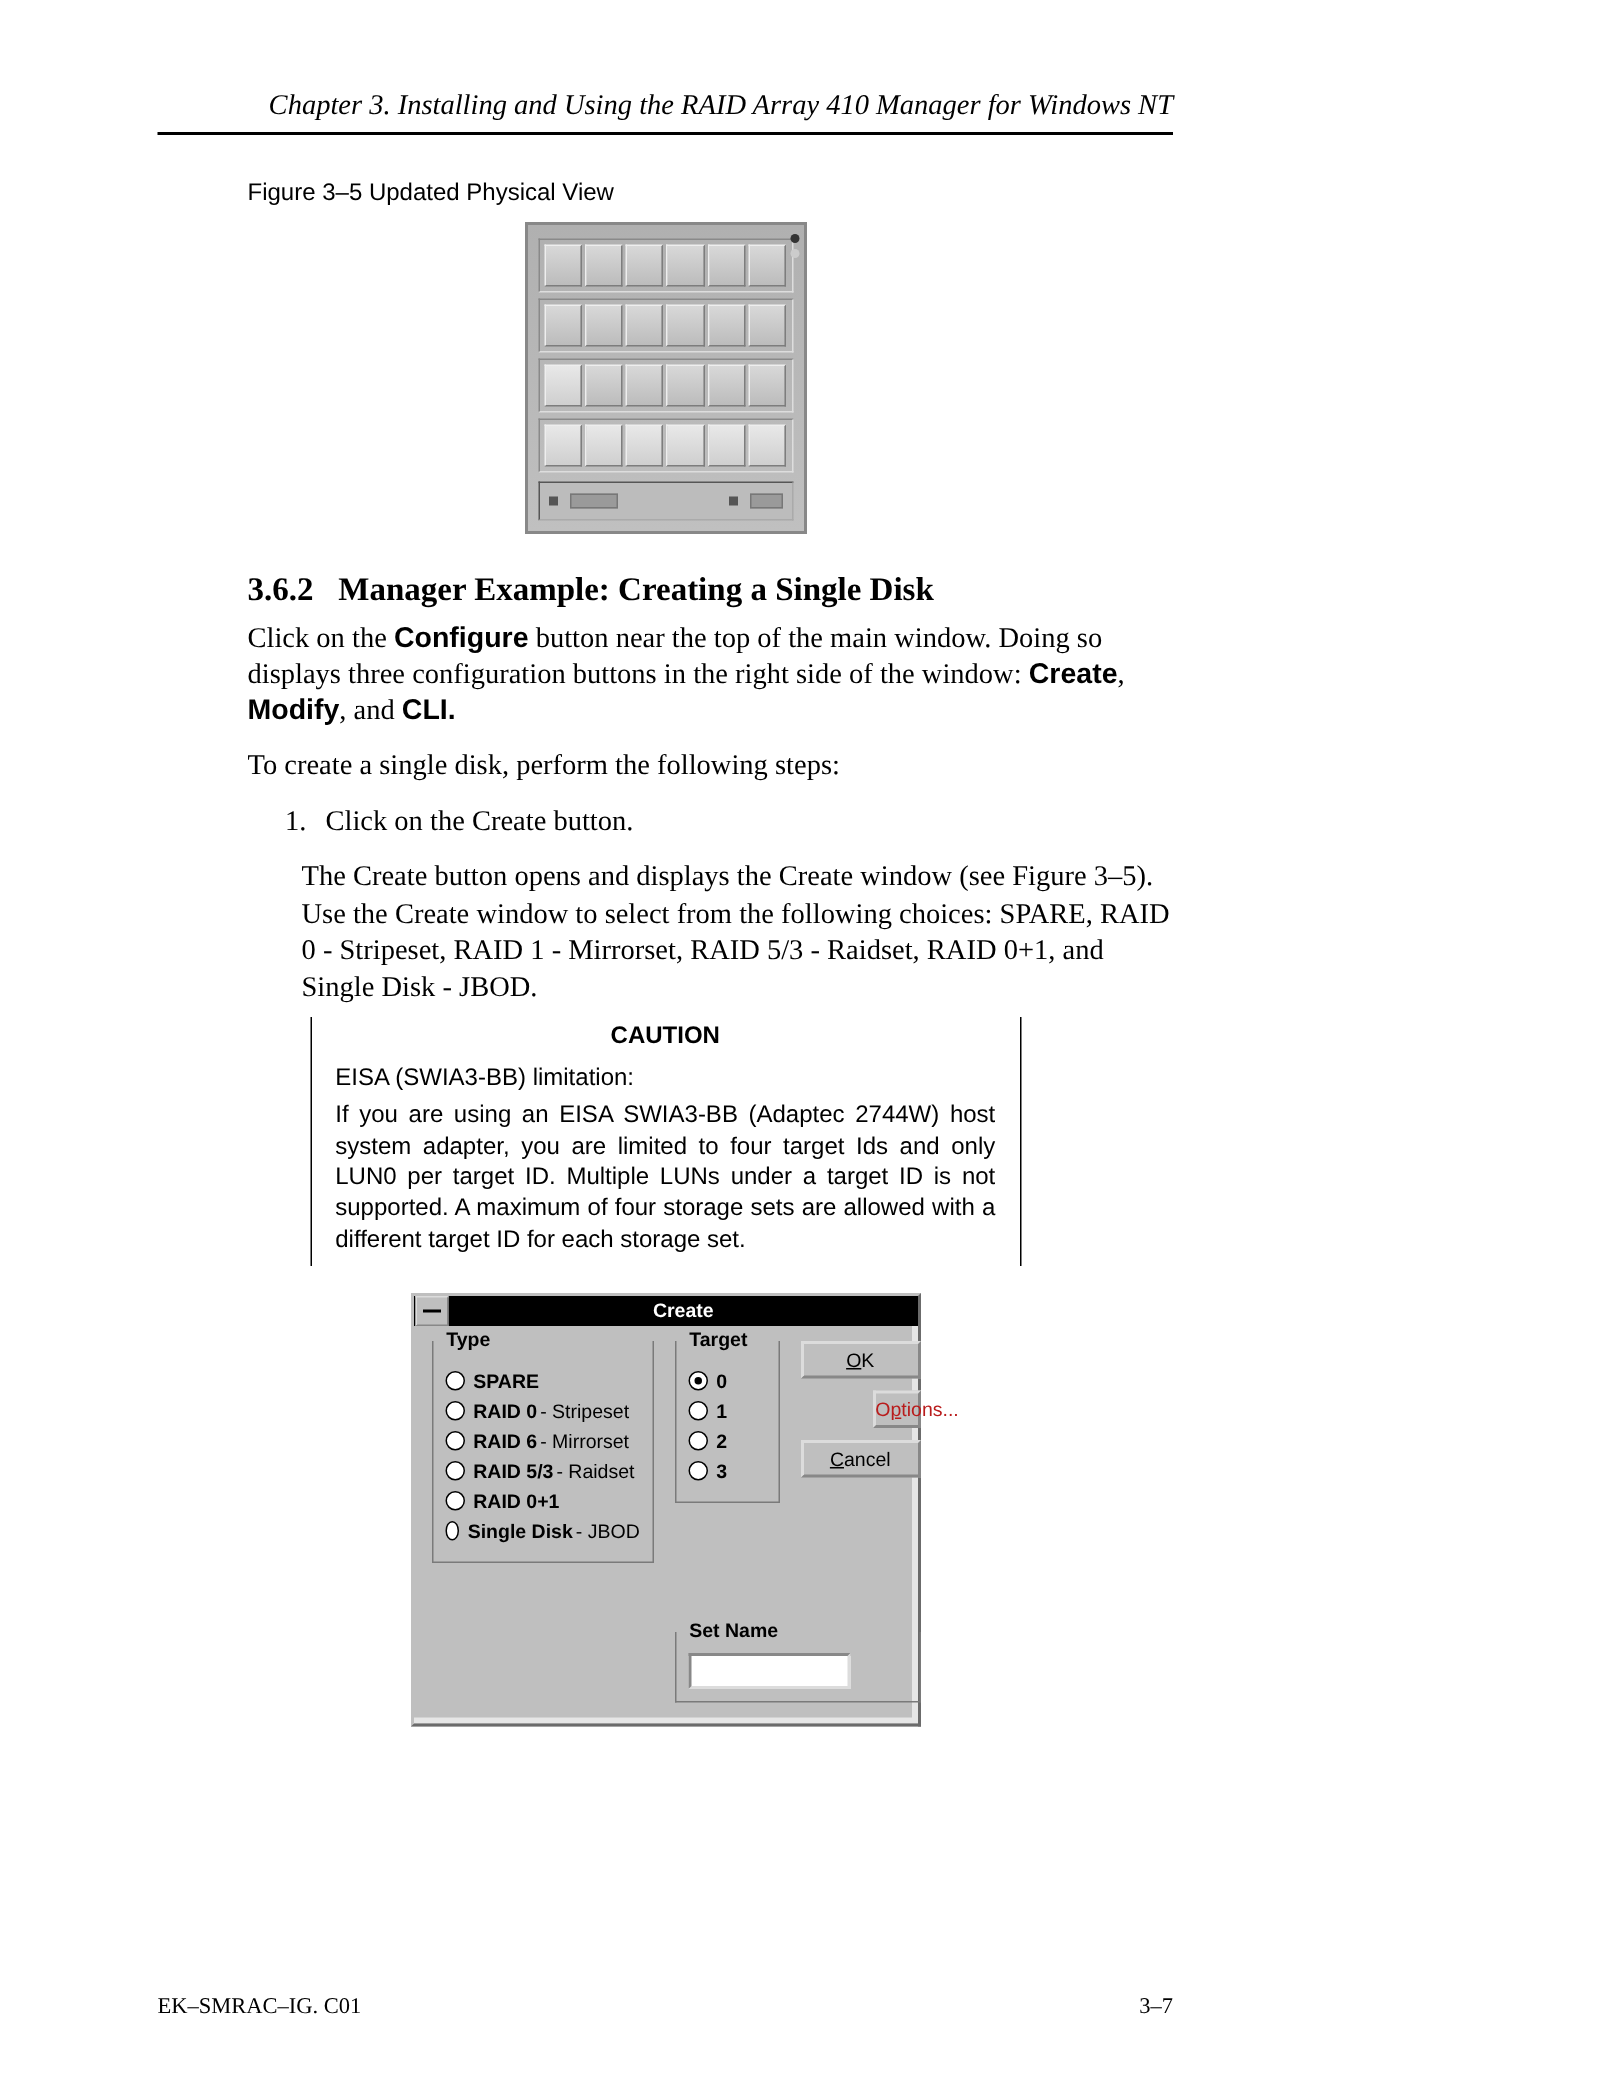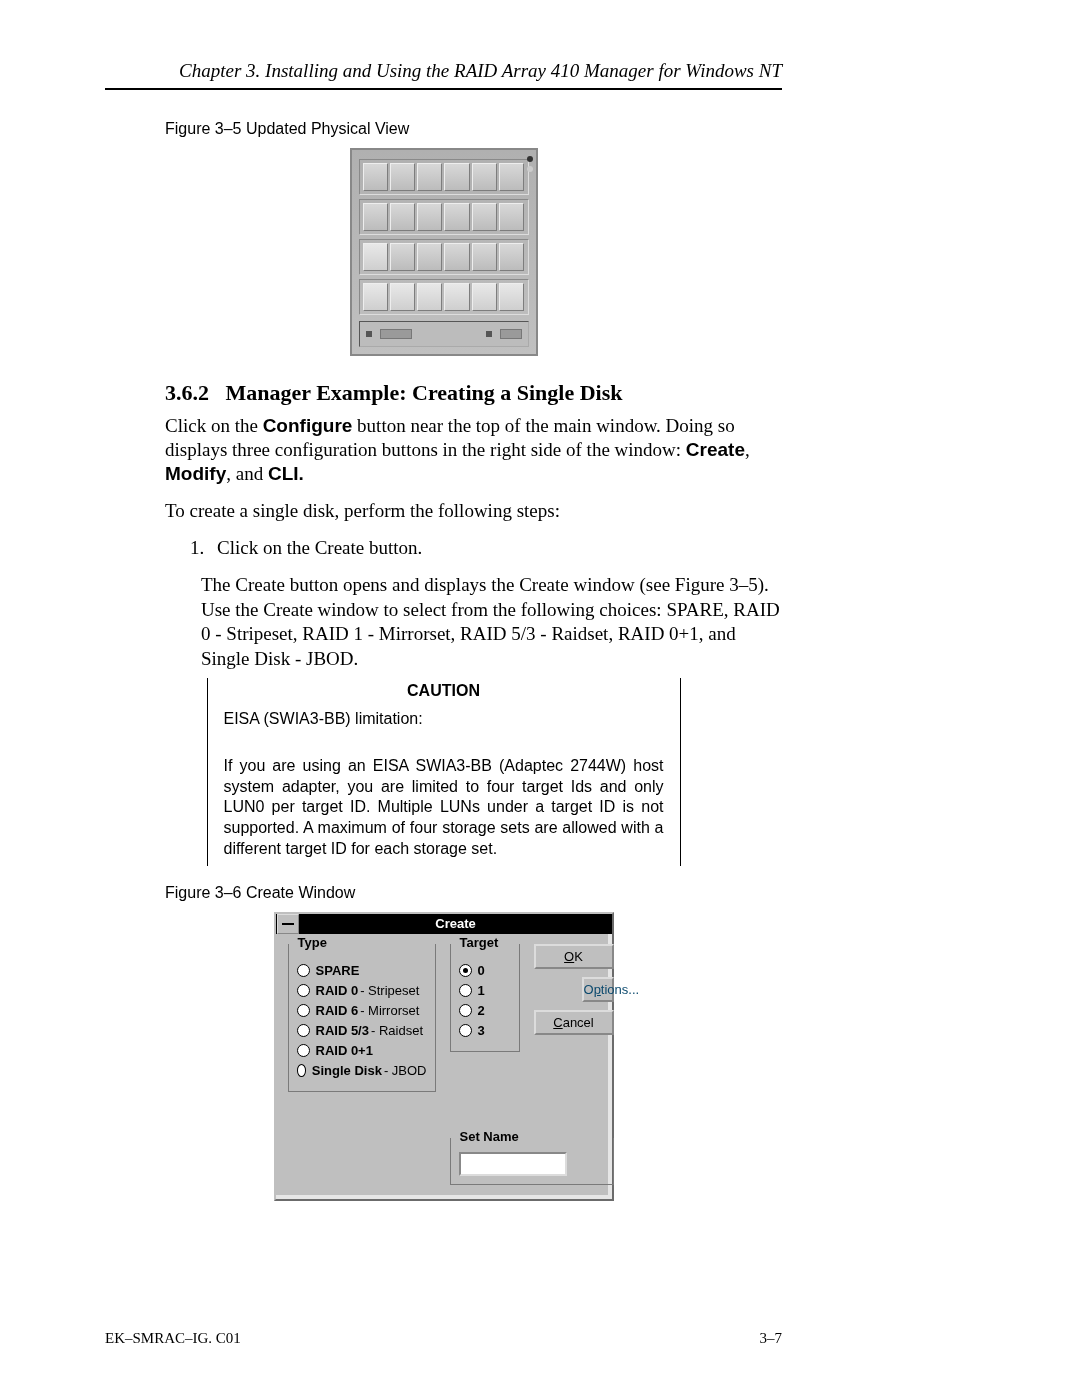--- a/index.html
+++ b/index.html
@@ -68,21 +68,21 @@
   .caution-box{
     width:440px;
     margin:2px auto 18px auto;
     border-left:1.5px solid #000;
     border-right:1.5px solid #000;
     padding:4px 16px 6px 16px;
     font-family:Arial,Helvetica,sans-serif;
     font-size:16px;
   }
   .caution-title{text-align:center;font-weight:bold;margin-bottom:10px;}
-  .caution-body{margin-top:28px;text-align:justify;line-height:1.3;}
+  .caution-body{margin-top:6px;text-align:justify;line-height:1.3;}
 
   
   .create-win{
     width:336px;
     margin:8px auto 0 auto;
     font-family:"MS Sans Serif",Arial,sans-serif;
     font-size:13px;
     border:2px outset #bfbfbf;
     background:#bfbfbf;
     box-shadow: -4px -4px 0 #e6e6e6 inset;
@@ -94,21 +94,21 @@
   .win-body{padding:10px 12px 14px 12px;display:grid;grid-template-columns:148px 70px 80px;column-gap:14px;align-items:start;}
   .group{border:1px solid #7a7a7a;border-top:none;position:relative;padding:14px 8px 8px 8px;}
   .group::before{content:attr(data-legend);position:absolute;top:-9px;left:6px;font-weight:bold;background:#bfbfbf;padding:0 3px;}
   .rad{display:flex;align-items:center;margin:5px 0;white-space:nowrap;}
   .rad .r{width:11px;height:11px;border:1px solid #000;border-radius:50%;background:#fff;margin-right:6px;display:flex;align-items:center;justify-content:center;}
   .rad.sel .r::after{content:"";width:5px;height:5px;border-radius:50%;background:#000;}
   .rad .lbl{font-weight:bold;}
   .rad .sub{font-weight:normal;margin-left:2px;}
   .btns{display:flex;flex-direction:column;gap:8px;}
   .btn{border:2px outset #dcdcdc;background:#bfbfbf;text-align:center;padding:3px 0;}
-  .btn.disabled{color:#0c4a6e;margin-left:48px;}
+  .btn.disabled{color:#b91c1c;margin-left:48px;}
   .u{text-decoration:underline;}
   .setname{grid-column:2 / span 2;margin-top:46px;}
   .setname input{width:100px;height:18px;border:2px inset #dcdcdc;background:#fff;}
 
   .footer{
     position:absolute;left:105px;right:105px;bottom:50px;
     display:flex;justify-content:space-between;font-size:15px;align-items:center;
   }
 </style>
 </head>
@@ -185,21 +185,20 @@
   <p class="step-sub">
     <span>The </span><span class="b">Create</span><span> button opens and displays the </span><span class="b">Create</span><span> window (see Figure 3–5). Use the Create window to select from the following choices: </span><span class="b">SPARE, RAID 0 - Stripeset</span><span>, </span><span class="b">RAID 1 - Mirrorset</span><span>, </span><span class="b">RAID 5/3 - Raidset</span><span>, </span><span class="b">RAID 0+1</span><span>, and </span><span class="b">Single Disk - JBOD.</span>
   </p>
 
   <div class="caution-box">
     <div class="caution-title">CAUTION</div>
     <div>EISA (SWIA3-BB) limitation:</div>
     <div class="caution-body">If you are using an EISA SWIA3-BB (Adaptec 2744W) host system adapter, you are limited to four target Ids and only LUN0 per target ID. Multiple LUNs under a target ID is not supported. A maximum of four storage sets are allowed with a different target ID for each storage set.</div>
   </div>
 
-  <div class="fig-caption">Figure 3–6  Create Window</div>
 
   <div class="create-win">
     <div class="title-bar">
       <div class="sys-menu">
           <span></span>
         </div>
       <div class="title-text">Create</div>
     </div>
     <div class="win-body">
       <div class="group" data-legend="Type">

